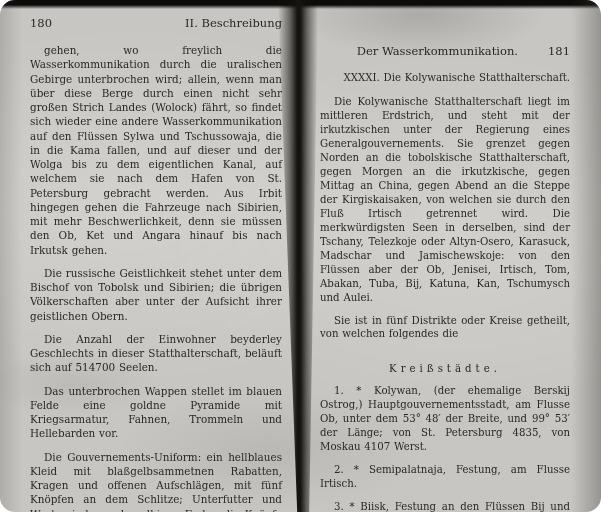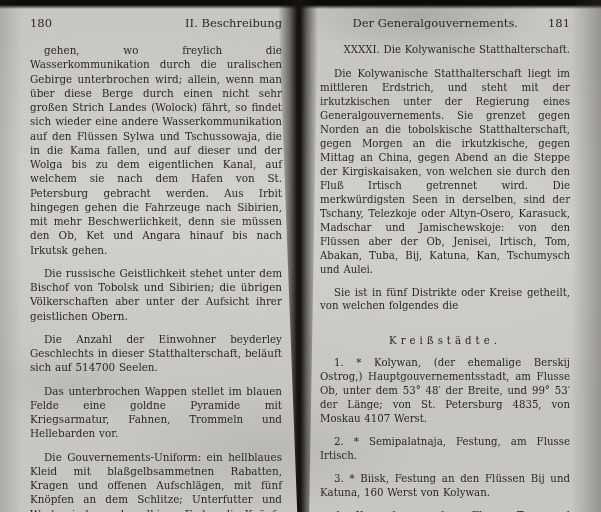--- a/index.html
+++ b/index.html
@@ -9,41 +9,42 @@
     overflow:hidden;
     background:
       radial-gradient(ellipse 420px 260px at 22% 40%, rgba(255,255,255,.20), rgba(255,255,255,0) 70%),
       radial-gradient(ellipse 420px 260px at 76% 45%, rgba(255,255,255,.18), rgba(255,255,255,0) 70%),
       radial-gradient(ellipse 180px 60px at 70% 3%, rgba(0,0,0,.14), rgba(0,0,0,0) 70%),
       radial-gradient(ellipse 220px 90px at 45% 88%, rgba(0,0,0,.07), rgba(0,0,0,0) 70%),
       radial-gradient(ellipse 120px 50px at 12% 75%, rgba(0,0,0,.06), rgba(0,0,0,0) 70%),
       #c7c6c2;
     font-family:"DejaVu Serif","Liberation Serif",serif;
     color:#2b2823;
+    border-radius:15px;
   }
   
   .top-edge{position:absolute;left:0;top:0;width:601px;height:9px;background:linear-gradient(180deg,#0c0b09 55%,rgba(12,11,9,0));}
   
   .gutter{
     position:absolute;left:278px;top:0;width:40px;height:512px;
     background:linear-gradient(90deg,rgba(20,17,12,0) 0%,rgba(20,17,12,.55) 30%,#161310 48%,#161310 56%,rgba(20,17,12,.55) 72%,rgba(20,17,12,0) 100%);
     clip-path:polygon(0 0,100% 0,78% 100%,48% 100%);
   }
   
   .right-edge{position:absolute;right:0;top:0;width:30px;height:512px;background:linear-gradient(90deg,rgba(60,56,50,0),rgba(60,56,50,.35));}
   .left-edge{position:absolute;left:0;top:0;width:22px;height:512px;background:linear-gradient(270deg,rgba(60,56,50,0),rgba(60,56,50,.18));}
 
   .page{position:absolute;top:16px;width:252px;}
   .page-left{left:30px;}
   .page-right{left:320px;width:250px;}
 
   .header-row{display:flex;align-items:baseline;font-size:11.5px;margin-bottom:13px;}
   .header-row .folio{width:52px;}
   .header-row .running{flex:1;text-align:right;}
-  .page-right .folio{text-align:right;}
+  .page-right .folio{text-align:right;margin-top:28px;}
   .page-right .running{padding-left:30px;}
 
   p{margin:0 0 9px;font-size:10.4px;line-height:1.37;text-align:justify;text-indent:14px;word-spacing:.5px;}
   .page-right p{font-size:10.2px;}
 
   .section-heading{font-size:11.8px;text-align:right;margin:2px 0 10px;text-indent:0;}
   .kreis-heading{font-size:13px;text-align:center;letter-spacing:4px;margin:21px 0 8px;text-indent:0;}
 </style>
 </head>
 <body>
@@ -60,21 +61,21 @@
     <p>gehen, wo freylich die Wasserkommunikation durch die uralischen Gebirge unterbrochen wird; allein, wenn man über diese Berge durch einen nicht sehr großen Strich Landes (Wolock) fährt, so findet sich wieder eine andere Wasserkommunikation auf den Flüssen Sylwa und Tschussowaja, die in die Kama fallen, und auf dieser und der Wolga bis zu dem eigentlichen Kanal, auf welchem sie nach dem Hafen von St. Petersburg gebracht werden. Aus Irbit hingegen gehen die Fahrzeuge nach Sibirien, mit mehr Beschwerlichkeit, denn sie müssen den Ob, Ket und Angara hinauf bis nach Irkutsk gehen.</p>
     <p>Die russische Geistlichkeit stehet unter dem Bischof von Tobolsk und Sibirien; die übrigen Völkerschaften aber unter der Aufsicht ihrer geistlichen Obern.</p>
     <p>Die Anzahl der Einwohner beyderley Geschlechts in dieser Statthalterschaft, beläuft sich auf 514700 Seelen.</p>
     <p>Das unterbrochen Wappen stellet im blauen Felde eine goldne Pyramide mit Kriegsarmatur, Fahnen, Trommeln und Hellebarden vor.</p>
     <p>Die Gouvernements-Uniform: ein hellblaues Kleid mit blaßgelbsammetnen Rabatten, Kragen und offenen Aufschlägen, mit fünf Knöpfen an dem Schlitze; Unterfutter und Weste sind von derselbigen Farbe, die Knöpfe sind weiß.</p>
 
   </div>
 
   <div class="page page-right">
     <div class="header-row">
-      <span class="running">Der Generalgouvernements.</span>
+      <span class="running">Der Wasserkommunikation.</span>
       <span class="folio">181</span>
     </div>
     <p class="section-heading">XXXXI. Die Kolywanische Statthalterschaft.</p>
     <p>Die Kolywanische Statthalterschaft liegt im mittleren Erdstrich, und steht mit der irkutzkischen unter der Regierung eines Generalgouvernements. Sie grenzet gegen Norden an die tobolskische Statthalterschaft, gegen Morgen an die irkutzkische, gegen Mittag an China, gegen Abend an die Steppe der Kirgiskaisaken, von welchen sie durch den Fluß Irtisch getrennet wird. Die merkwürdigsten Seen in derselben, sind der Tschany, Telezkoje oder Altyn-Osero, Karasuck, Madschar und Jamischewskoje: von den Flüssen aber der Ob, Jenisei, Irtisch, Tom, Abakan, Tuba, Bij, Katuna, Kan, Tschumysch und Aulei.</p>
     <p>Sie ist in fünf Distrikte oder Kreise getheilt, von welchen folgendes die</p>
     <p class="kreis-heading">Kreißstädte.</p>
     <p>1. * Kolywan, (der ehemalige Berskij Ostrog,) Hauptgouvernementsstadt, am Flusse Ob, unter dem 53° 48′ der Breite, und 99° 53′ der Länge; von St. Petersburg 4835, von Moskau 4107 Werst.</p>
     <p>2. * Semipalatnaja, Festung, am Flusse Irtisch.</p>
     <p>3. * Biisk, Festung an den Flüssen Bij und Katuna, 160 Werst von Kolywan.</p>
     <p>4. Kusnezk, an dem Flusse Tom und Kondoma.</p>

